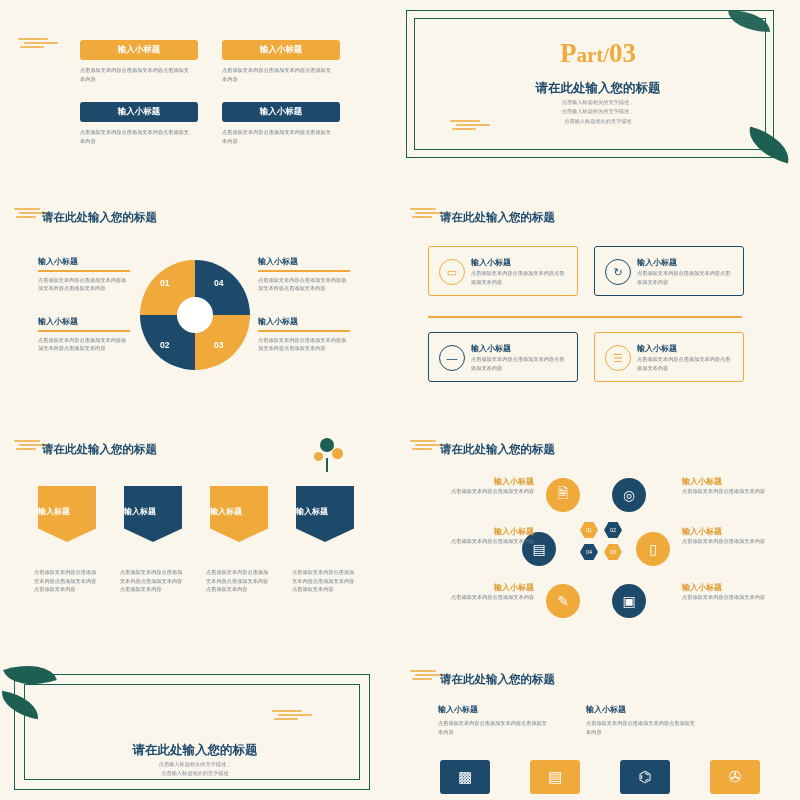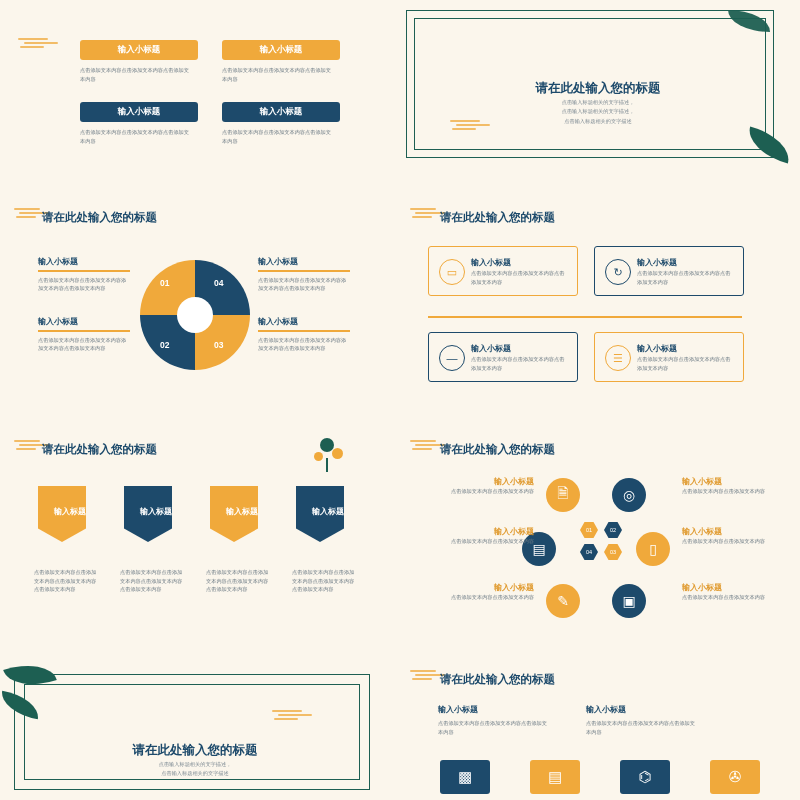--- a/index.html
+++ b/index.html
@@ -92,23 +92,23 @@
     color:#f0a93b;font-size:11px;
   }
   .ic.blue{border-color:#1d4a6b;color:#1d4a6b;}
   .card .sub{position:absolute;left:42px;top:10px;}
   .card .small{position:absolute;left:42px;top:22px;width:98px;}
   .divider{position:absolute;height:2px;background:#f0a93b;}
 
   
   #s5{left:0;top:420px;width:390px;height:232px;}
   .arrow{
-    position:absolute;width:48px;height:56px;background:#f0a93b;
+    position:absolute;width:58px;height:56px;background:#f0a93b;
     clip-path:polygon(0 0,100% 0,100% 76%,50% 100%,0 76%);
-    color:#fff;font-size:8px;font-weight:bold;text-align:right;
+    color:#fff;font-size:8px;font-weight:bold;text-align:left;
   }
   .arrow.blue{background:#1d4a6b;}
   .arrow span{display:block;margin-top:20px;}
 
   
   #s6{left:398px;top:420px;width:400px;height:232px;}
   .circ{
     position:absolute;width:34px;height:34px;border-radius:50%;
     display:flex;align-items:center;justify-content:center;color:#fff;font-size:14px;
   }
@@ -170,20 +170,23 @@
   <div class="frame-outer"></div>
   <div class="frame-inner"></div>
   <div class="leaf" style="left:330px;top:8px;width:42px;height:22px;background:#1d5f52;border-radius:0 100% 0 100%;opacity:.95;"></div>
   <div class="leaf" style="left:348px;top:130px;width:46px;height:26px;transform:rotate(15deg);"></div>
   <div class="cloud" style="left:52px;top:116px;">
     <i style="left:0;top:2px;width:30px;"></i>
       <i style="left:6px;top:6px;width:34px;"></i>
       <i style="left:2px;top:10px;width:24px;"></i>
   </div>
 
+  <div class="part-txt">
+    <span class="p">P</span><span style="font-size:21px;">art</span><span style="font-size:21px;">/</span><span class="num">03</span>
+  </div>
   <div class="part-sub">请在此处输入您的标题</div>
   <div class="part-desc">
     <div>点击输入标题相关的文字描述，</div>
     <div>点击输入标题相关的文字描述，</div>
     <div>点击输入标题相关的文字描述</div>
   </div>
 </div>
 
 <div class="slide" id="s3">
   <div class="cloud" style="left:14px;top:18px;">

